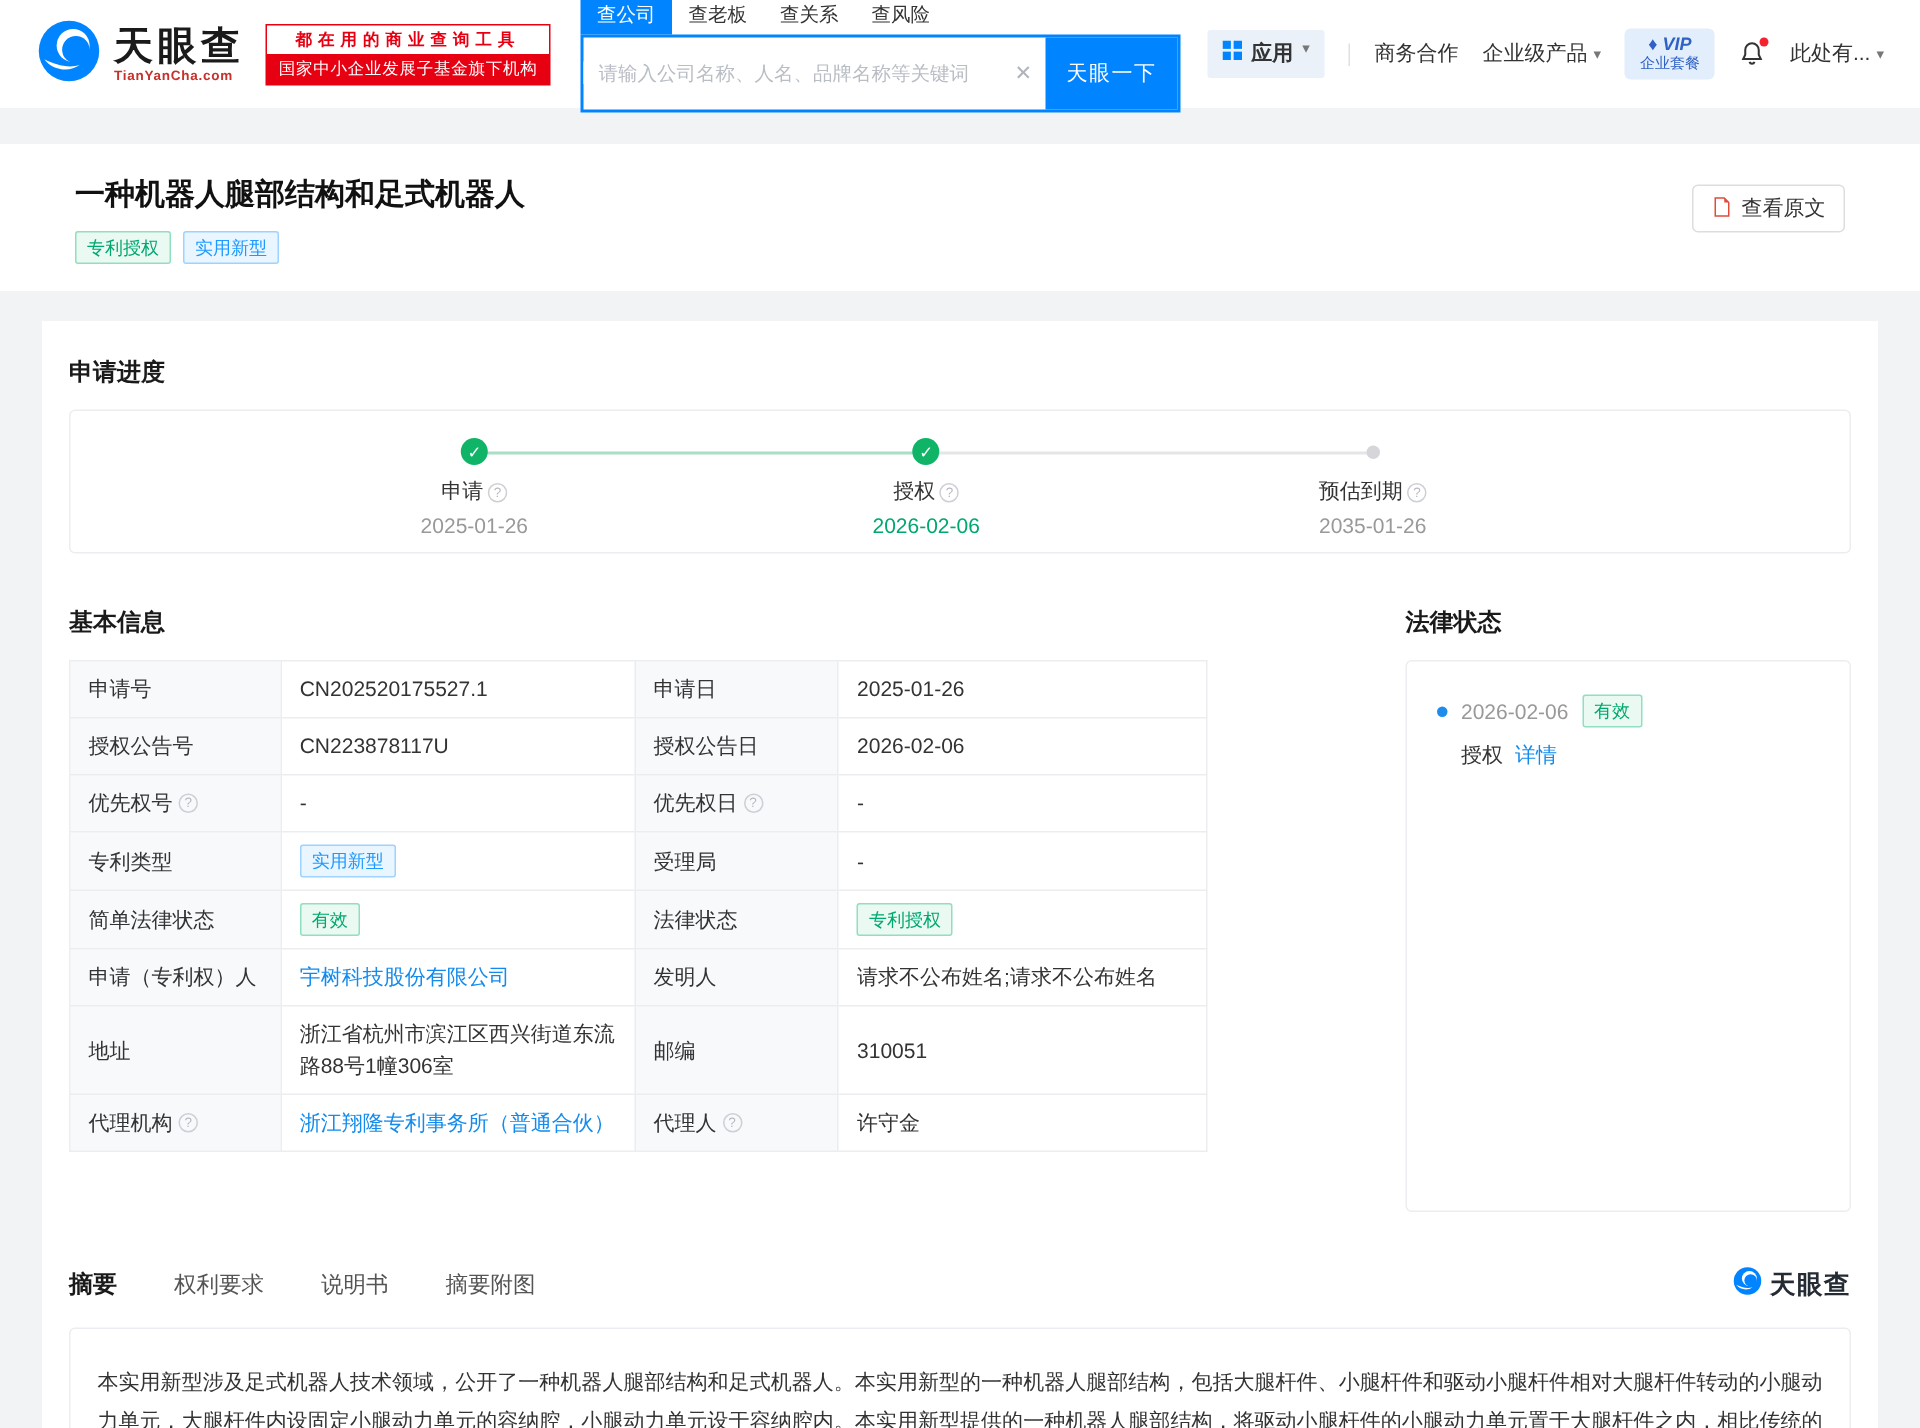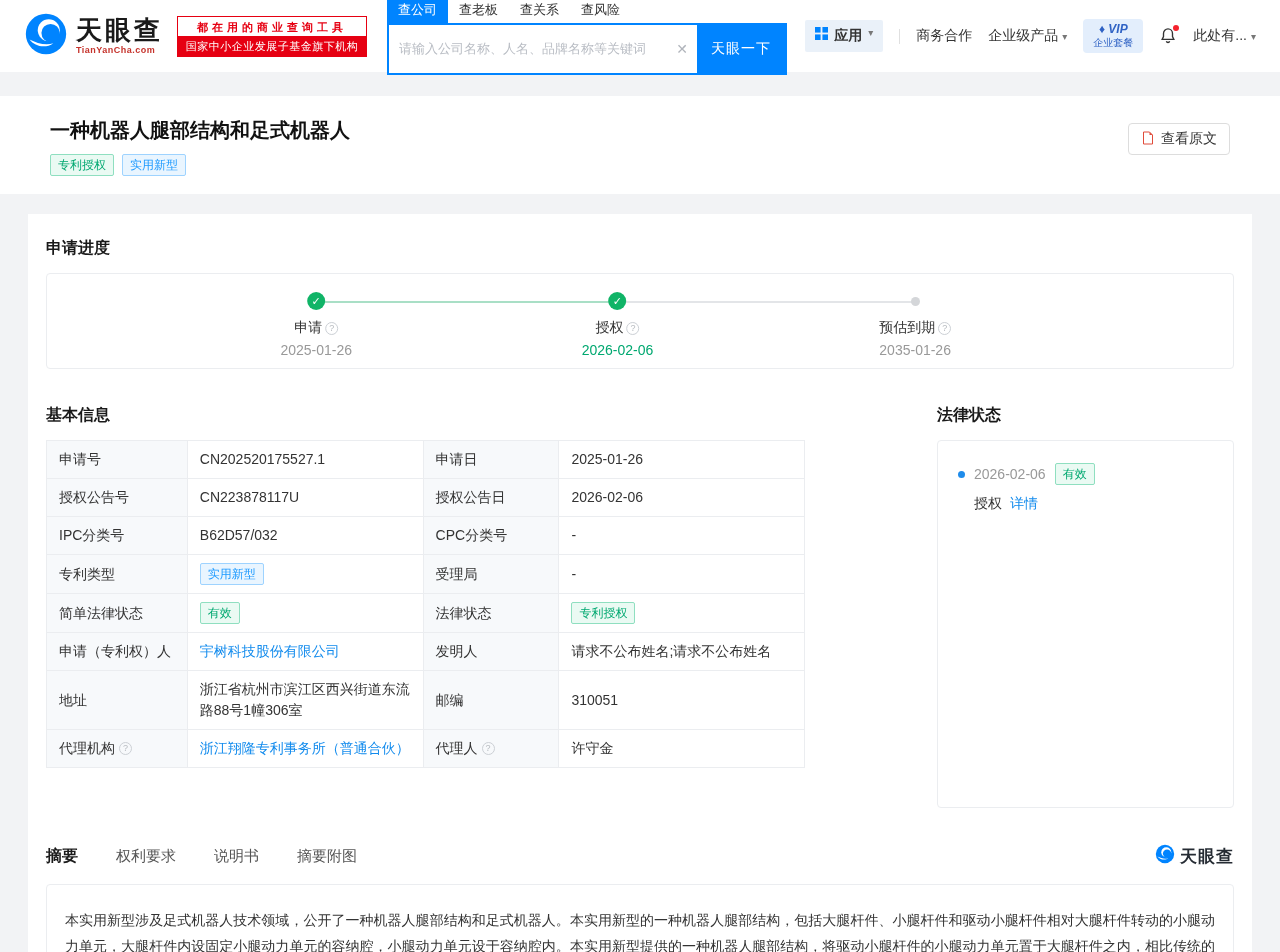--- a/index.html
+++ b/index.html
@@ -244,23 +244,33 @@
           <td class="lbl">申请日</td>
           <td>2025-01-26</td>
         </tr>
         <tr>
           <td class="lbl">授权公告号</td>
           <td>CN223878117U</td>
           <td class="lbl">授权公告日</td>
           <td>2026-02-06</td>
         </tr>
         <tr>
-          <td class="lbl">IPC分类号</td>
-          <td>B62D57/032</td>
-          <td class="lbl">CPC分类号</td>
+          <td class="lbl">
+            <span class="lbl-inner">
+                  <span>优先权号</span>
+                  <span class="help">?</span>
+                </span>
+          </td>
+          <td>-</td>
+          <td class="lbl">
+            <span class="lbl-inner">
+                  <span>优先权日</span>
+                  <span class="help">?</span>
+                </span>
+          </td>
           <td>-</td>
         </tr>
         <tr>
           <td class="lbl">专利类型</td>
           <td><span class="tag tag-blue">实用新型</span></td>
           <td class="lbl">受理局</td>
           <td>-</td>
         </tr>
         <tr>
           <td class="lbl">简单法律状态</td>

